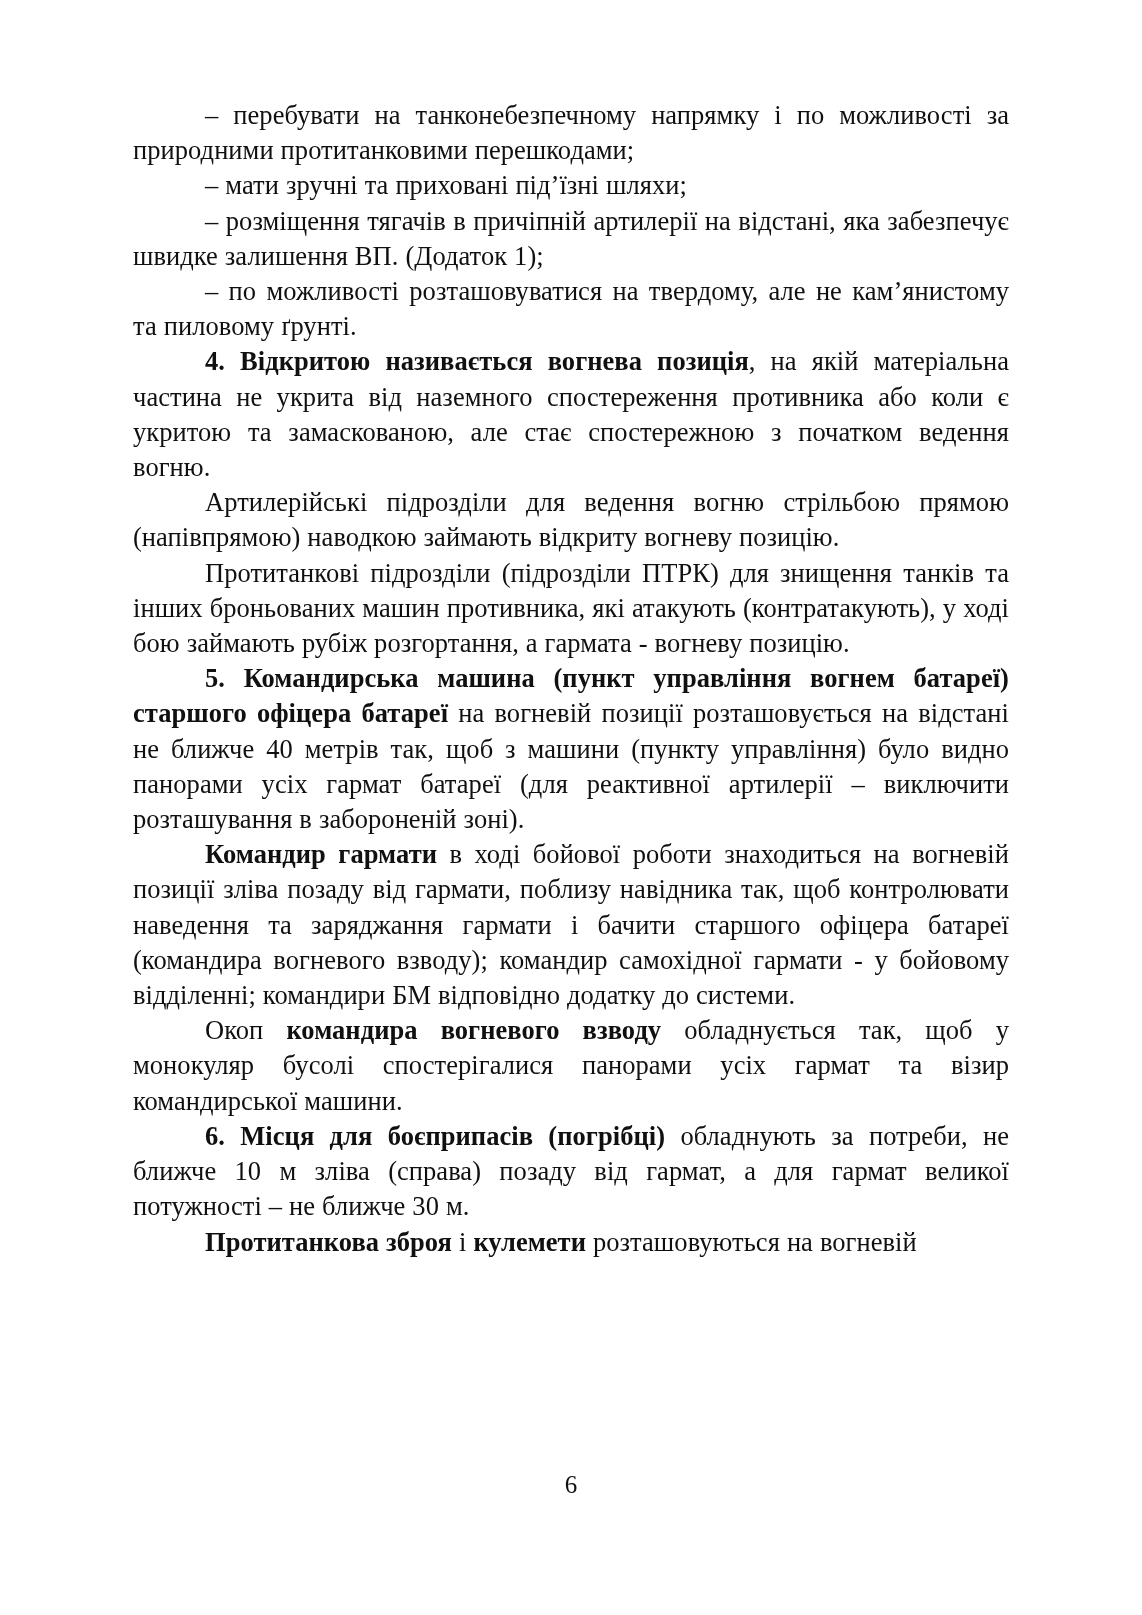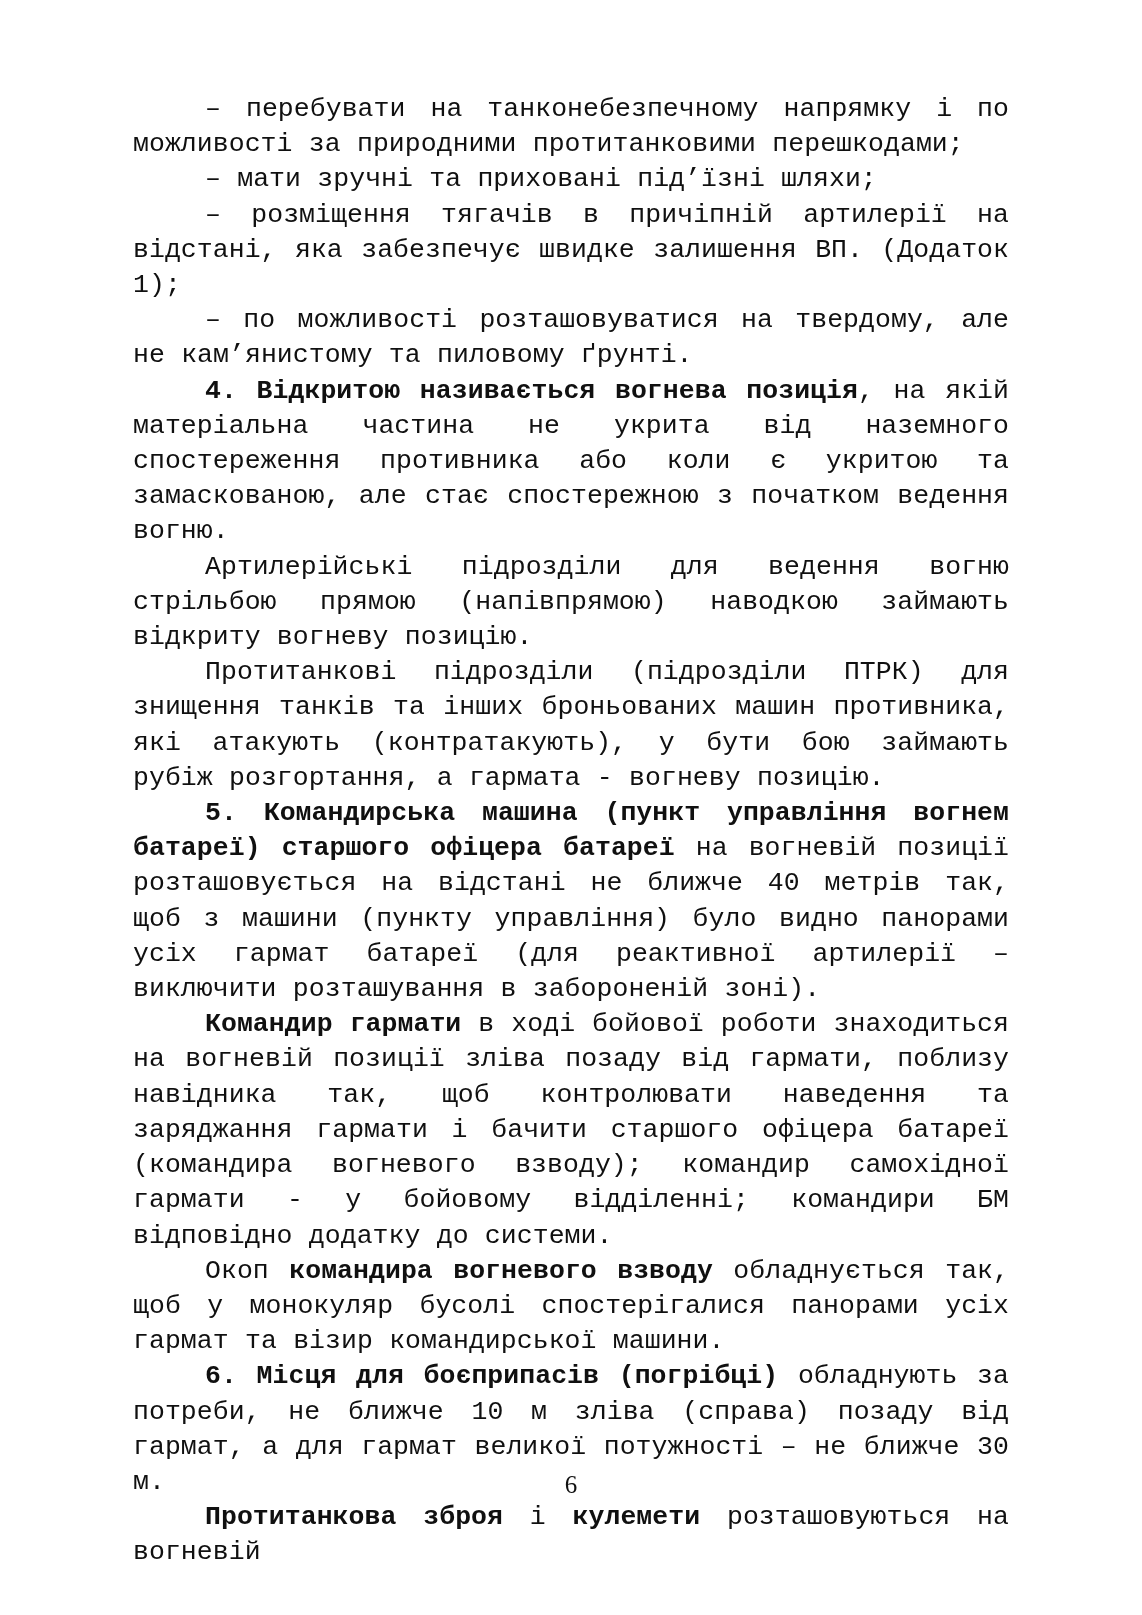--- a/index.html
+++ b/index.html
@@ -17,23 +17,22 @@
     width: 1142px;
     height: 1615px;
     margin: 0 auto;
     background: #ffffff;
     box-sizing: border-box;
     overflow: hidden;
   }
   .text-column {
     position: absolute;
     left: 133px;
-    top: 92px;
+    top: 98px;
     width: 876px;
-    font-family: Liberation Mono, monospace;
   }
   .para {
     margin: 0;
     font-size: 26.5px;
     line-height: 35.2px;
     text-align: justify;
     text-justify: inter-word;
     text-indent: 72px;
     letter-spacing: 0.05px;
     word-spacing: 0.3px;
@@ -73,21 +72,21 @@
 
 <div class="page">
 
   <div class="text-column">
     <p class="para dash"><span>– перебувати на танконебезпечному напрямку і по можливості за природними протитанковими перешкодами;</span></p>
     <p class="para dash"><span>– мати зручні та приховані під’їзні шляхи;</span></p>
     <p class="para dash"><span>– розміщення тягачів в причіпній артилерії на відстані, яка забезпечує швидке залишення ВП. (Додаток 1);</span></p>
     <p class="para dash"><span>– по можливості розташовуватися на твердому, але не кам’янистому та пиловому ґрунті.</span></p>
     <p class="para"><span class="bold">4. Відкритою називається вогнева позиція</span><span>, на якій матеріальна частина не укрита від наземного спостереження противника або коли є укритою та замаскованою, але стає спостережною з початком ведення вогню.</span></p>
     <p class="para"><span>Артилерійські підрозділи для ведення вогню стрільбою прямою (напівпрямою) наводкою займають відкриту вогневу позицію.</span></p>
-    <p class="para"><span>Протитанкові підрозділи (підрозділи ПТРК) для знищення танків та інших броньованих машин противника, які атакують (контратакують), у бути бою займають рубіж розгортання, а гармата - вогневу позицію.</span></p>
+    <p class="para"><span>Протитанкові підрозділи (підрозділи ПТРК) для знищення танків та інших броньованих машин противника, які атакують (контратакують), у ході бою займають рубіж розгортання, а гармата - вогневу позицію.</span></p>
     <p class="para"><span class="bold">5. Командирська машина (пункт управління вогнем батареї) старшого офіцера батареї</span><span> на вогневій позиції розташовується на відстані не ближче 40 метрів так, щоб з машини (пункту управління) було видно панорами усіх гармат батареї (для реактивної артилерії – виключити розташування в забороненій зоні).</span></p>
     <p class="para"><span class="bold">Командир гармати</span><span> в ході бойової роботи знаходиться на вогневій позиції зліва позаду від гармати, поблизу навідника так, щоб контролювати наведення та заряджання гармати і бачити старшого офіцера батареї (командира вогневого взводу); командир самохідної гармати - у бойовому відділенні; командири БМ відповідно додатку до системи.</span></p>
     <p class="para"><span>Окоп </span><span class="bold">командира вогневого взводу</span><span> обладнується так, щоб у монокуляр бусолі спостерігалися панорами усіх гармат та візир командирської машини.</span></p>
     <p class="para"><span class="bold">6. Місця для боєприпасів (погрібці)</span><span> обладнують за потреби, не ближче 10 м зліва (справа) позаду від гармат, а для гармат великої потужності – не ближче 30 м.</span></p>
     <p class="para"><span class="bold">Протитанкова зброя</span><span> і </span><span class="bold">кулемети</span><span> розташовуються на вогневій</span></p>
   </div>
 
   <div class="page-number">6</div>
 
 </div>

